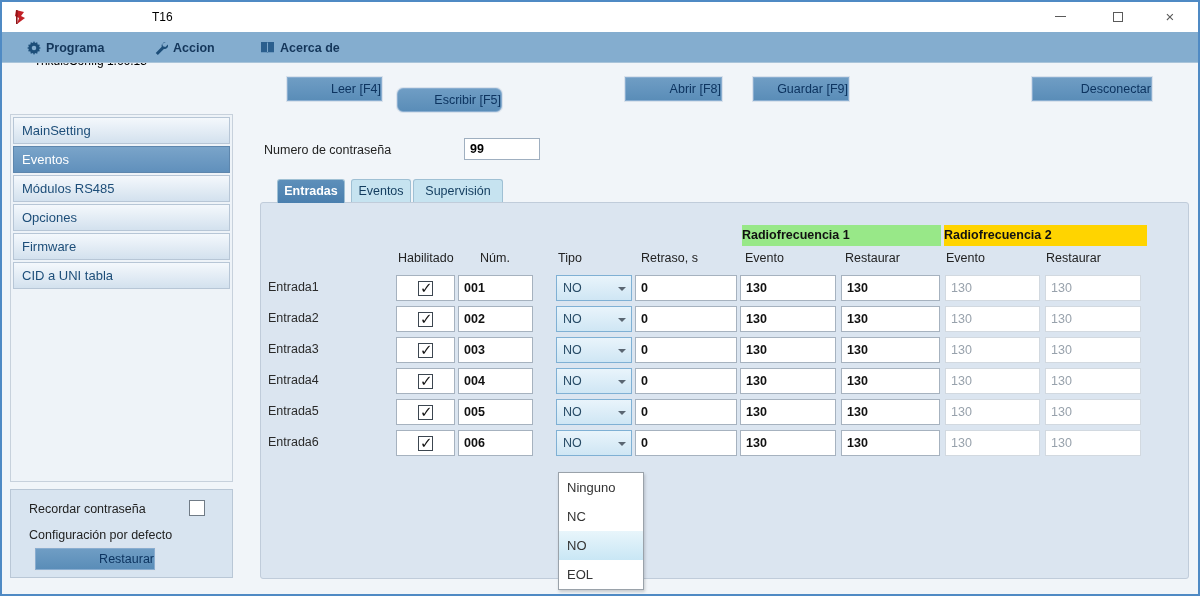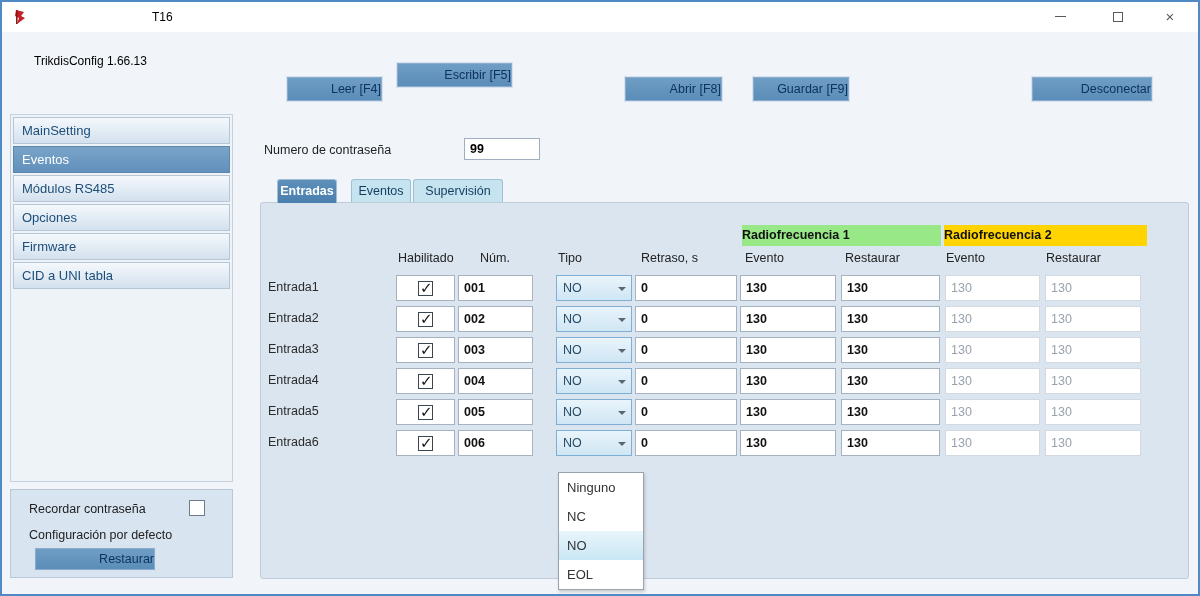--- a/index.html
+++ b/index.html
@@ -25,21 +25,21 @@
   .menubar { position:absolute; left:0; top:30px; width:100%; height:31px; background:#84adcf; border-bottom:1px solid #a9c4da; }
   .menu-item { position:absolute; top:0; height:31px; display:flex; align-items:center; gap:5px;
                color:#14365a; font-weight:bold; font-size:12.5px; cursor:default; }
   .menu-item svg { display:block; }
 
   
   .btn { position:absolute; height:24px; background:linear-gradient(#6f9dc4,#5a8db8); border:1px solid #89add0;
          box-shadow:0 0 0 1px #d9e2ec; color:#0d3460; font-weight:normal; font-size:12.5px;
          text-align:right; line-height:22px; cursor:pointer; }
   .tb-read    { left:285px; top:75px; width:95px; }
-  .tb-write   { left:395px; top:61px; width:115px; }
+  .tb-write   { left:395px; top:86px; width:105px;border-radius:6px; }
   .tb-open    { left:623px; top:75px; width:97px; }
   .tb-save    { left:751px; top:75px; width:96px; }
   .tb-disc    { left:1030px; top:75px; width:120px; }
 
   
   .sidebar { position:absolute; left:8px; top:112px; width:223px; height:368px;
              border:1px solid #c7d1dc; background:#eef3f8; padding:2px; }
   .side-item { height:27px; margin-bottom:2px; background:linear-gradient(#f4f8fc,#d3e1ee);
                border:1px solid #b7c6d6; color:#1d4e79; font-size:13px; line-height:25px;
                padding-left:8px; cursor:pointer; }
@@ -55,21 +55,21 @@
   
   .part-label { position:absolute; left:262px; top:141px; font-size:12.5px; color:#222; }
   .part-input { position:absolute; left:462px; top:136px; width:76px; height:22px; background:#fff;
                 border:1px solid #9fafc0; font-size:12.5px; font-weight:bold; padding-left:5px; font-family:inherit; }
 
   
   .tab { position:absolute; top:177px; height:24px; border:1px solid #9fc0d4; border-bottom:none;
          border-radius:3px 3px 0 0; text-align:center; line-height:23px; font-size:12.5px; cursor:pointer; }
   .tab-inactive { background:#c6e3f0; color:#123c5e; }
   .tab-active { background:linear-gradient(#5d8fba,#4a7fae); color:#fff; font-weight:bold; z-index:3; }
-  .tab1 { left:275px; width:60px; }
+  .tab1 { left:275px; width:68px; }
   .tab2 { left:349px; width:60px; }
   .tab3 { left:411px; width:90px; }
 
   
   .panel { position:absolute; left:258px; top:200px; width:929px; height:377px;
            background:#dbe5f0; border:1px solid #c0ccda; border-radius:3px; }
 
   .band { position:absolute; top:22px; height:21px; font-weight:bold; font-size:12.5px; color:#111;
           line-height:21px; padding-left:0; }
   .band-rf1 { left:481px; width:199px; }
@@ -120,20 +120,42 @@
       <polygon points="3,0 11,2 8,6 12,8 4,14 6,8 2,6" fill="#c22026"></polygon>
       <rect x="3" y="0" width="1.6" height="14" fill="#8c1418"></rect>
     </svg>
     <span class="title-text">TrikdisConfig 1.66.13</span>
     <span class="title-dev">T16</span>
     <span class="win-ctrl ctrl-min"><span class="min-glyph"></span></span>
     <span class="win-ctrl ctrl-max"><span class="max-glyph"></span></span>
     <span class="win-ctrl ctrl-close">×</span>
   </div>
 
+  <div class="menubar">
+    <div class="menu-item" style="left:25px">
+      <svg width="14" height="14" viewBox="0 0 16 16">
+        <path fill="#1d4e79" d="M8 0l1.2 2.2 2.5-.7.4 2.5 2.5.4-.7 2.5L16 8l-2.1 1.1.7 2.5-2.5.4-.4 2.5-2.5-.7L8 16l-1.2-2.2-2.5.7-.4-2.5-2.5-.4.7-2.5L0 8l2.1-1.1-.7-2.5 2.5-.4.4-2.5 2.5.7z"></path>
+        <circle cx="8" cy="8" r="2.6" fill="#84adcf"></circle>
+      </svg>
+      <span>Programa</span>
+    </div>
+    <div class="menu-item" style="left:152px">
+      <svg width="14" height="14" viewBox="0 0 16 16">
+        <path fill="#1d4e79" d="M13.5 1.5a4 4 0 0 0-4.6 5.2L2 13.6 4.4 16l6.9-6.9a4 4 0 0 0 4.6-5.2L13 6.8l-2.8-.9-.9-2.8z"></path>
+      </svg>
+      <span>Accion</span>
+    </div>
+    <div class="menu-item" style="left:258px">
+      <svg width="15" height="13" viewBox="0 0 16 14">
+        <path fill="#2b5f8e" d="M1 1h6a1 1 0 0 1 1 1 1 1 0 0 1 1-1h6v11H9a1 1 0 0 0-1 1 1 1 0 0 0-1-1H1z"></path>
+        <line x1="8" y1="2" x2="8" y2="12" stroke="#84adcf" stroke-width="1"></line>
+      </svg>
+      <span>Acerca de</span>
+    </div>
+  </div>
 
   <div class="btn tb-read">Leer [F4]</div>
   <div class="btn tb-write">Escribir [F5]</div>
   <div class="btn tb-open">Abrir [F8]</div>
   <div class="btn tb-save">Guardar [F9]</div>
   <div class="btn tb-disc">Desconectar</div>
 
   <div class="sidebar">
     <div class="side-item">MainSetting</div>
     <div class="side-item active">Eventos</div>

